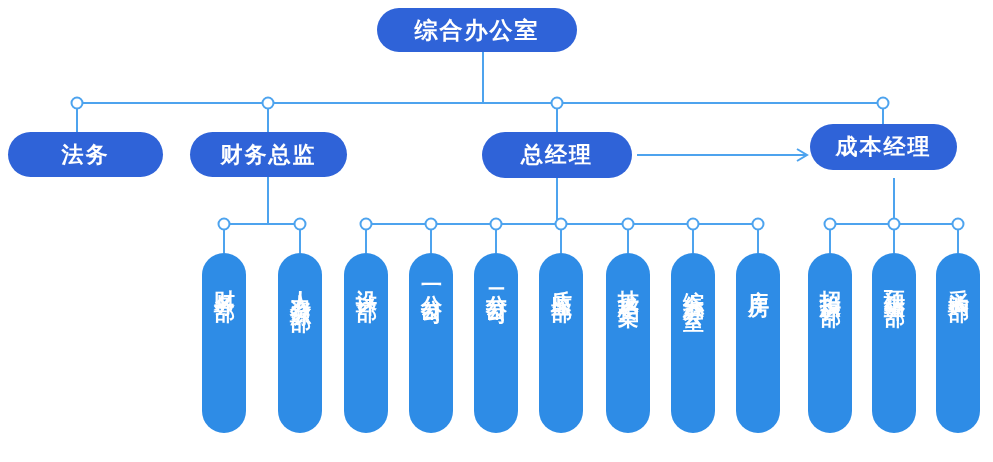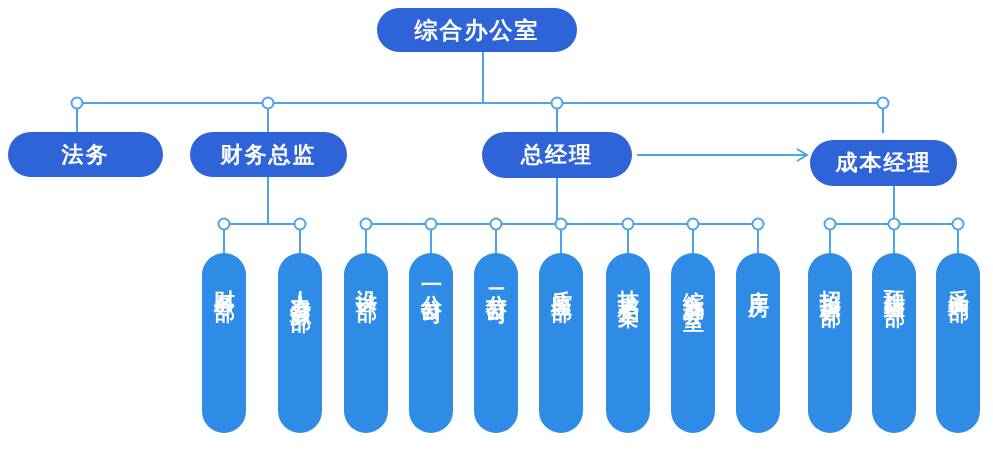--- a/index.html
+++ b/index.html
@@ -112,21 +112,21 @@
       <circle cx="894" cy="224" r="5.5"></circle>
       <circle cx="958" cy="224" r="5.5"></circle>
     </g>
   </svg>
 
   <div class="node node-h root" style="left:377px; top:8px; width:200px; height:44px;">综合办公室</div>
 
   <div class="node node-h" style="left:8px; top:132px; width:155px; height:45px;">法务</div>
   <div class="node node-h" style="left:190px; top:132px; width:157px; height:45px;">财务总监</div>
   <div class="node node-h" style="left:482px; top:132px; width:150px; height:46px;">总经理</div>
-  <div class="node node-h" style="left:810px; top:140px; width:147px; height:46px;">成本经理</div>
+  <div class="node node-h" style="left:810px; top:124px; width:147px; height:46px;">成本经理</div>
 
   <div class="node node-v" style="left:202px;">
     <span class="vtext">财务部</span>
   </div>
   <div class="node node-v" style="left:278px;">
     <span class="vtext">人力资源部</span>
   </div>
 
   <div class="node node-v" style="left:344px;">
     <span class="vtext">设计部</span>

